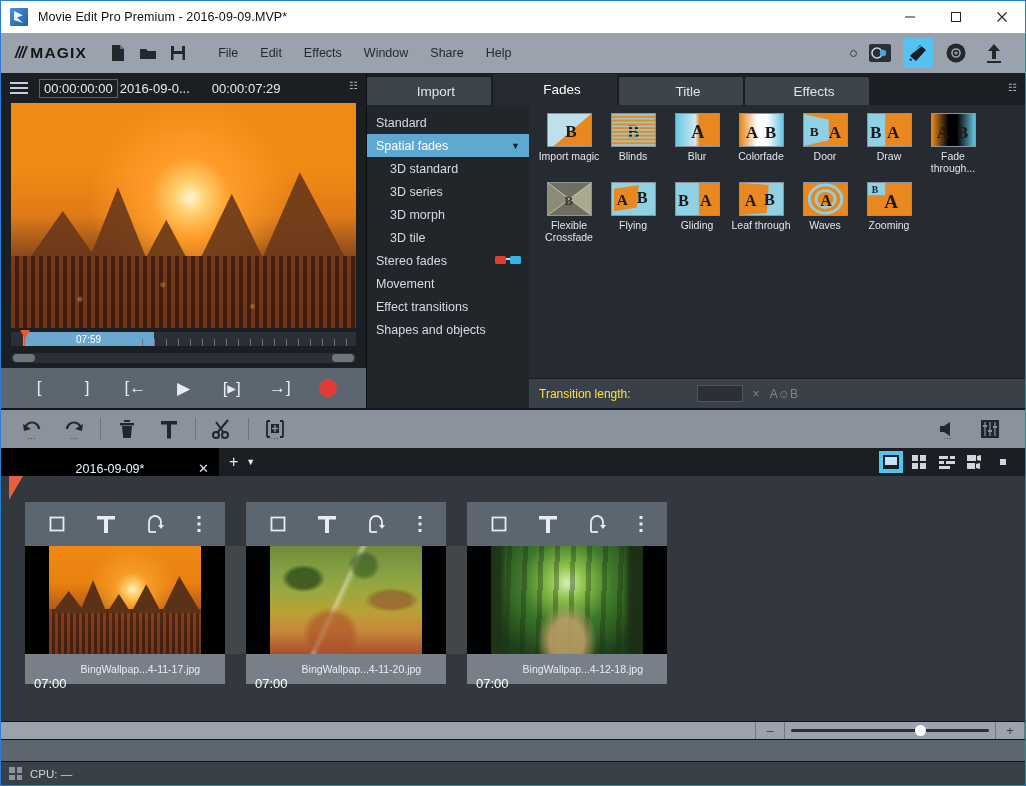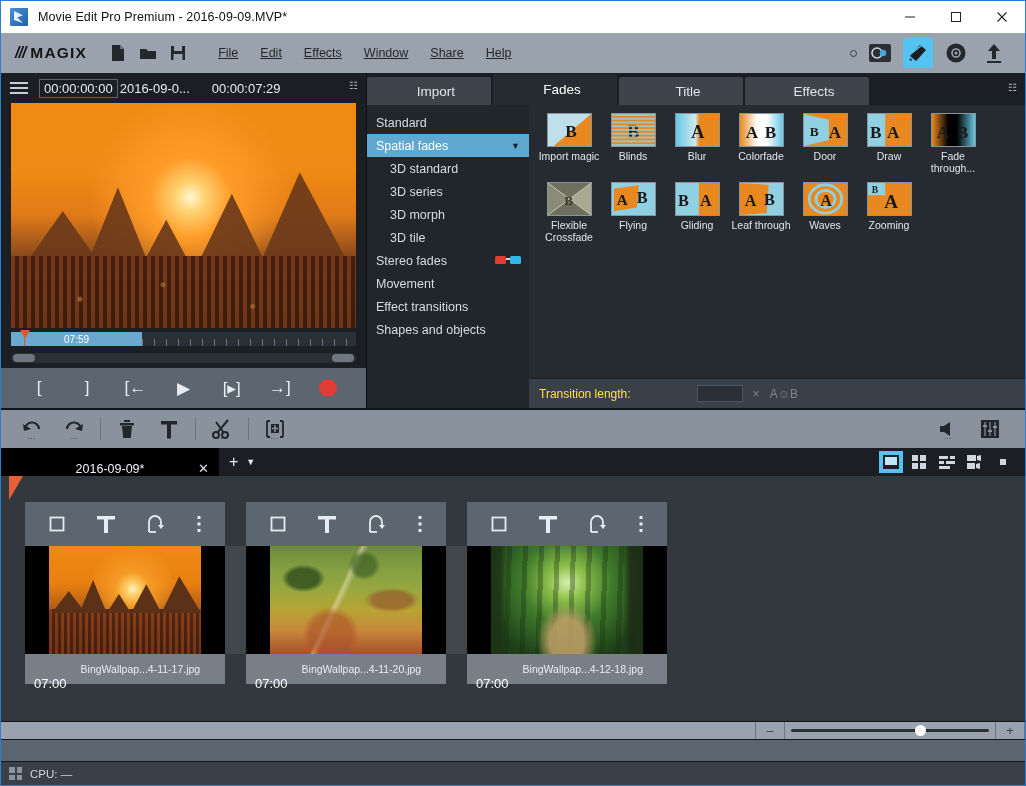--- a/index.html
+++ b/index.html
@@ -48,21 +48,21 @@
   .magix-logo {
     display:flex; align-items:center; gap:5px; margin-right: 16px; margin-left: 4px;
   }
   .magix-slashes { color:#141414; font-weight: bold; font-size: 16px; letter-spacing:-1px; font-style: italic;}
   .magix-word { color:#141414; font-weight: bold; font-size: 15.5px; letter-spacing: 1.2px; }
   .mb-icon {
     width: 30px; height: 26px; display:flex; align-items:center; justify-content:center;
     color:#23282d;
   }
   .menu-items { display:flex; align-items:center; margin-left: 14px; gap: 0px;}
-  .menu-item { color:#23282d; font-size: 12.5px; padding: 4px 11px; text-decoration: underline; }
+  .menu-item { color:#23282d; font-size: 12.5px; padding: 4px 11px; }
   .mb-right { margin-left:auto; display:flex; align-items:center; gap: 8px; padding-right: 6px;}
   .mb-dot { width:7px;height:7px;border-radius:50%;border:1.4px solid #3b4149; }
   .mb-btn {
     width: 30px; height:30px; display:flex;align-items:center;justify-content:center;
     border-radius:2px;
   }
   .mb-btn.sel { background:#54c3f1; }
 
   
   .upper { display:flex; flex: 0 0 335px; height:335px; background:#1b1f24; }
@@ -96,21 +96,21 @@
   }
   .city:after{
     content:""; position:absolute; inset:0;
     background:
       radial-gradient(circle at 20% 60%, rgba(255,190,90,.35) 0 2px, transparent 3px),
       radial-gradient(circle at 44% 40%, rgba(255,190,90,.3) 0 2px, transparent 3px),
       radial-gradient(circle at 70% 70%, rgba(255,180,80,.3) 0 2px, transparent 3px);
   }
   .mon-scrub { height:24px; background:#1b1f24; position:relative; padding: 4px 10px 0;}
   .scrub-track { height:14px; background:#2b3036; position:relative;}
-  .scrub-fill { position:absolute; left:0; top:0; height:14px; width:38%; background:#6aa8cf;
+  .scrub-fill { position:absolute; left:12px; top:0; height:14px; width:38%; background:#6aa8cf;
     display:flex; align-items:center; justify-content:center; color:#fff; font-size:10px;}
   .scrub-ticks { position:absolute; left:38%; right:0; top:7px; height:7px;
     background: repeating-linear-gradient(90deg,#6a737d 0 1px, transparent 1px 12px); }
   .scrub-playhead { position:absolute; left:9px; top:-2px; width:10px; height:16px; }
   .mon-bar2 { height:10px; background:#2b3036; margin: 1px 10px 0; position:relative; border-radius:5px;}
   .mon-bar2 i { position:absolute; top:1px; width:22px; height:8px; background:#6d757e; border-radius:4px;}
   .mon-ctrls { height:40px; background:#5c6670; margin: 5px 0 0; display:flex; align-items:center;
                justify-content:space-around; padding: 0 14px; }
   .mc { color:#e7ecf1; font-size:17px; display:flex;align-items:center;justify-content:center; width:34px;height:26px;}
   .mc.rec { width:18px;height:18px;border-radius:50%;background:#e03c33;}

